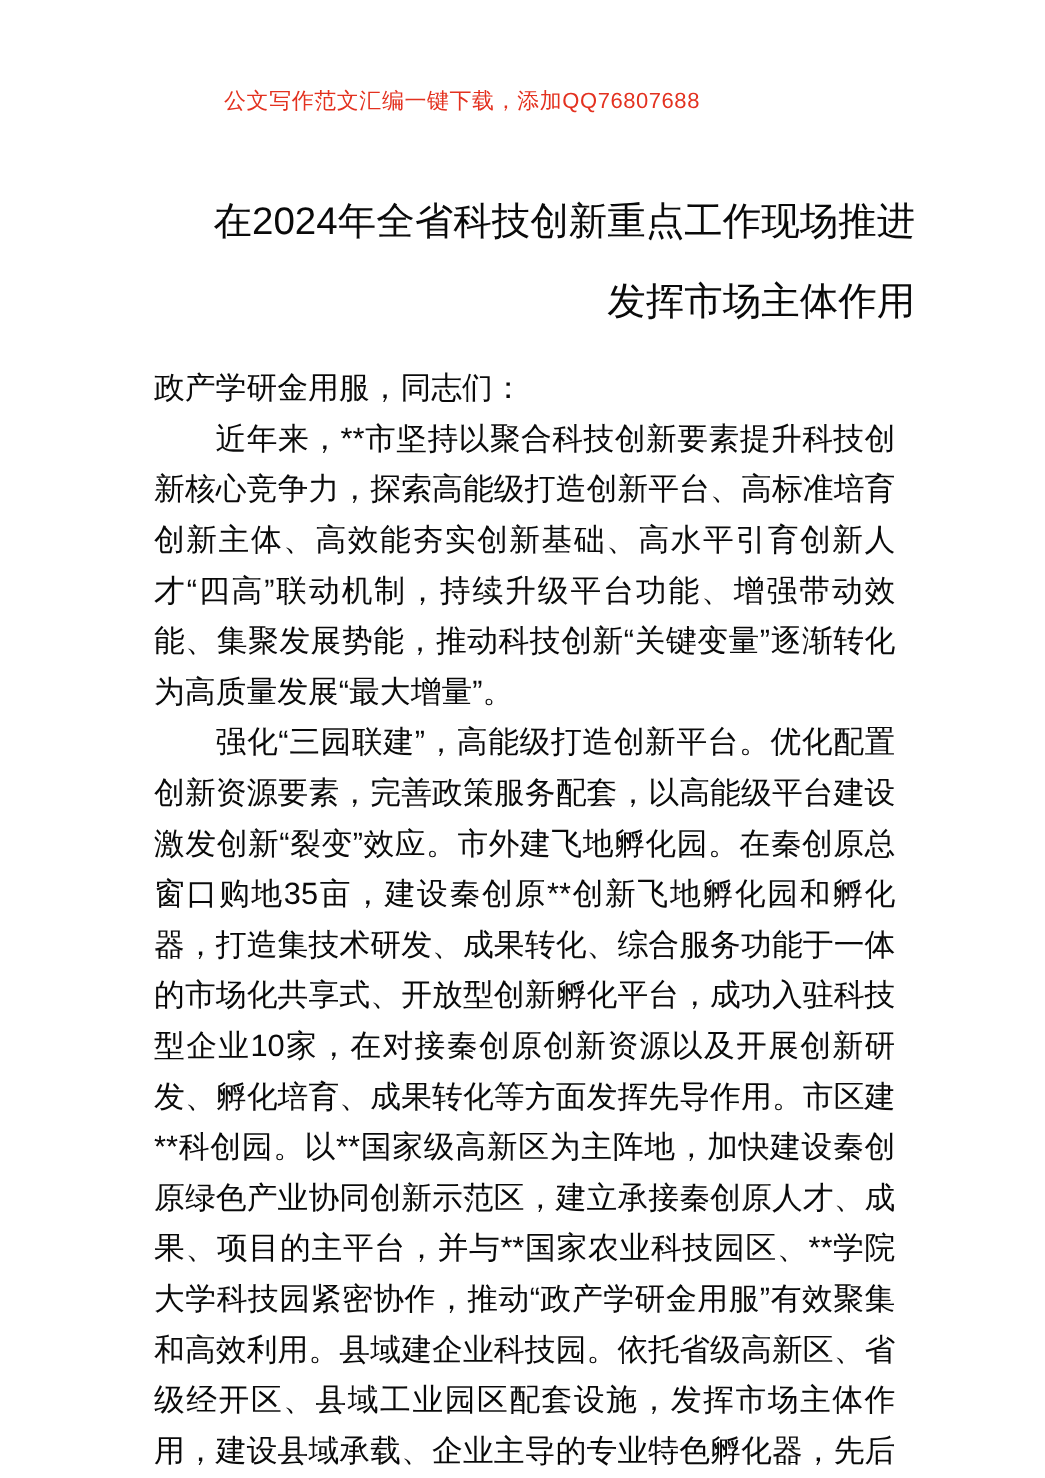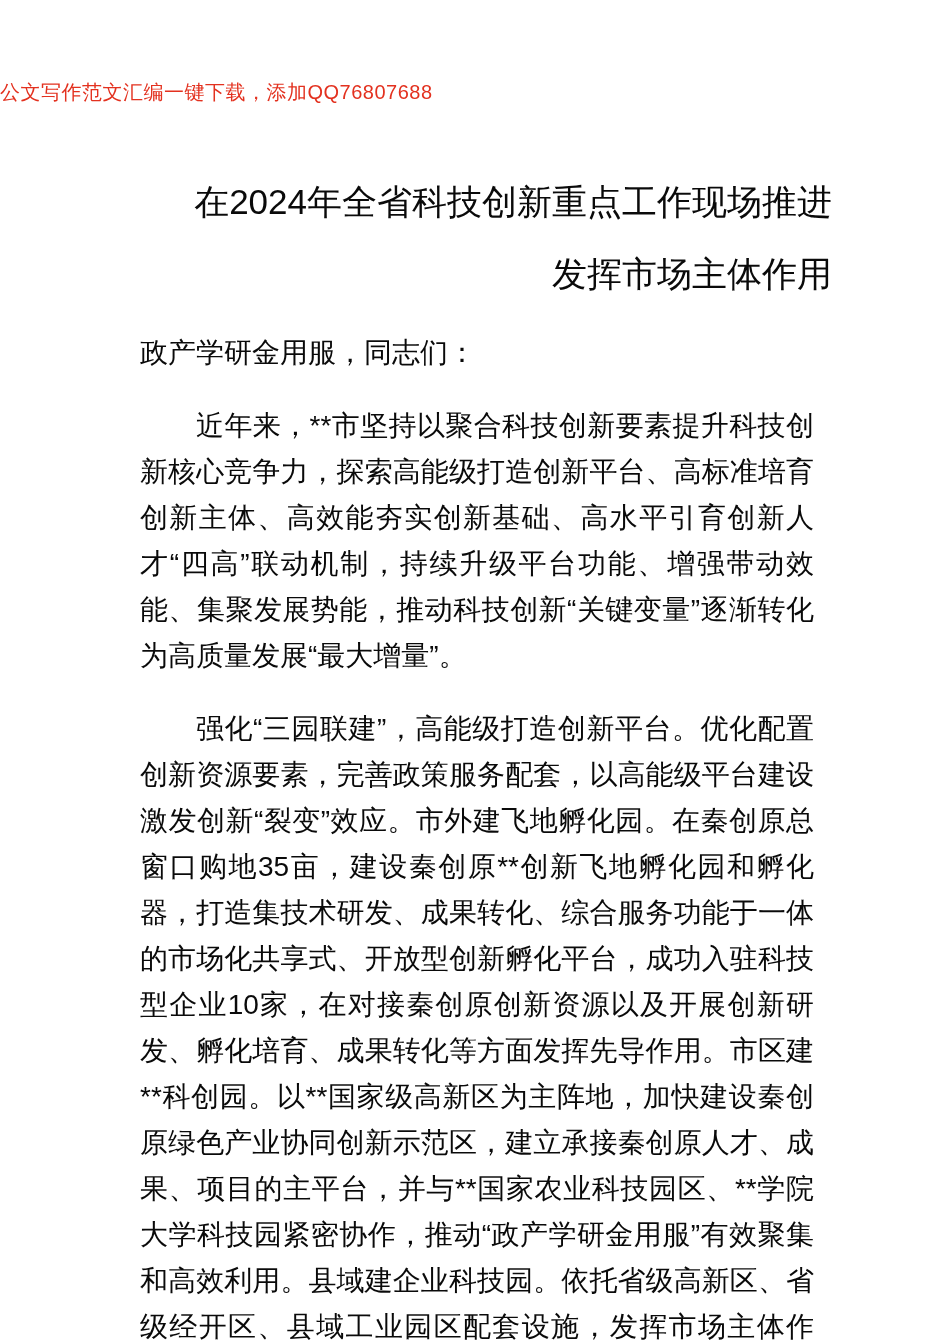--- a/index.html
+++ b/index.html
@@ -21,21 +21,21 @@
     overflow: hidden;
     box-sizing: border-box;
   }
 
   
   .promo-banner {
     position: absolute;
     top: 78px;
     left: 0;
     width: 840px;
-    text-align: left;
+    text-align: center;
     font-size: 20px;
     line-height: 28px;
     letter-spacing: 0.5px;
     white-space: nowrap;
   }
   .promo-text {
     color: #e3311f;
     font-family: "Liberation Sans", "DejaVu Sans", sans-serif;
     font-weight: 400;
   }
@@ -70,21 +70,20 @@
     text-align: justify;
     text-justify: inter-ideograph;
     letter-spacing: 0px;
   }
   .doc-body p {
     margin: 0;
     padding: 0;
   }
   .doc-body p.indent {
     text-indent: 56px;
-    margin-top: 27px;
   }
   .doc-body p.salutation {
     text-indent: 0;
   }
 </style>
 </head>
 <body>
 
 <div class="page">
 

